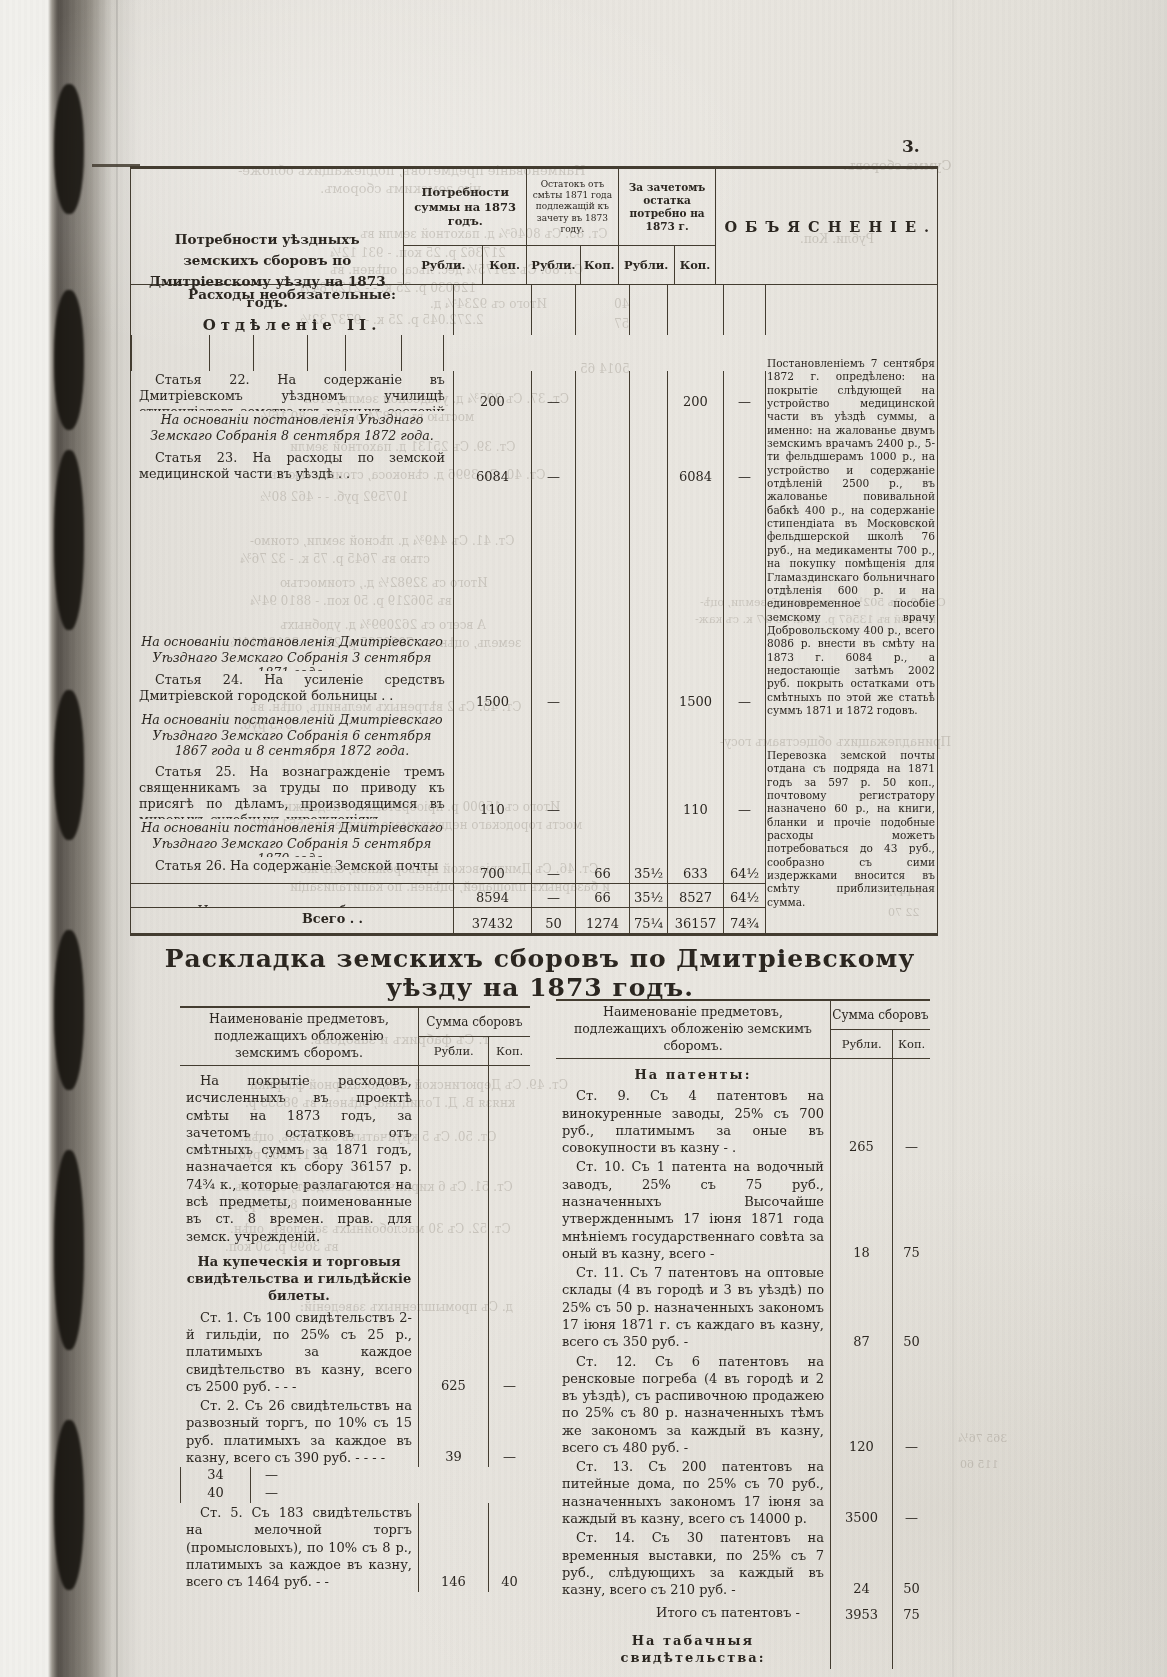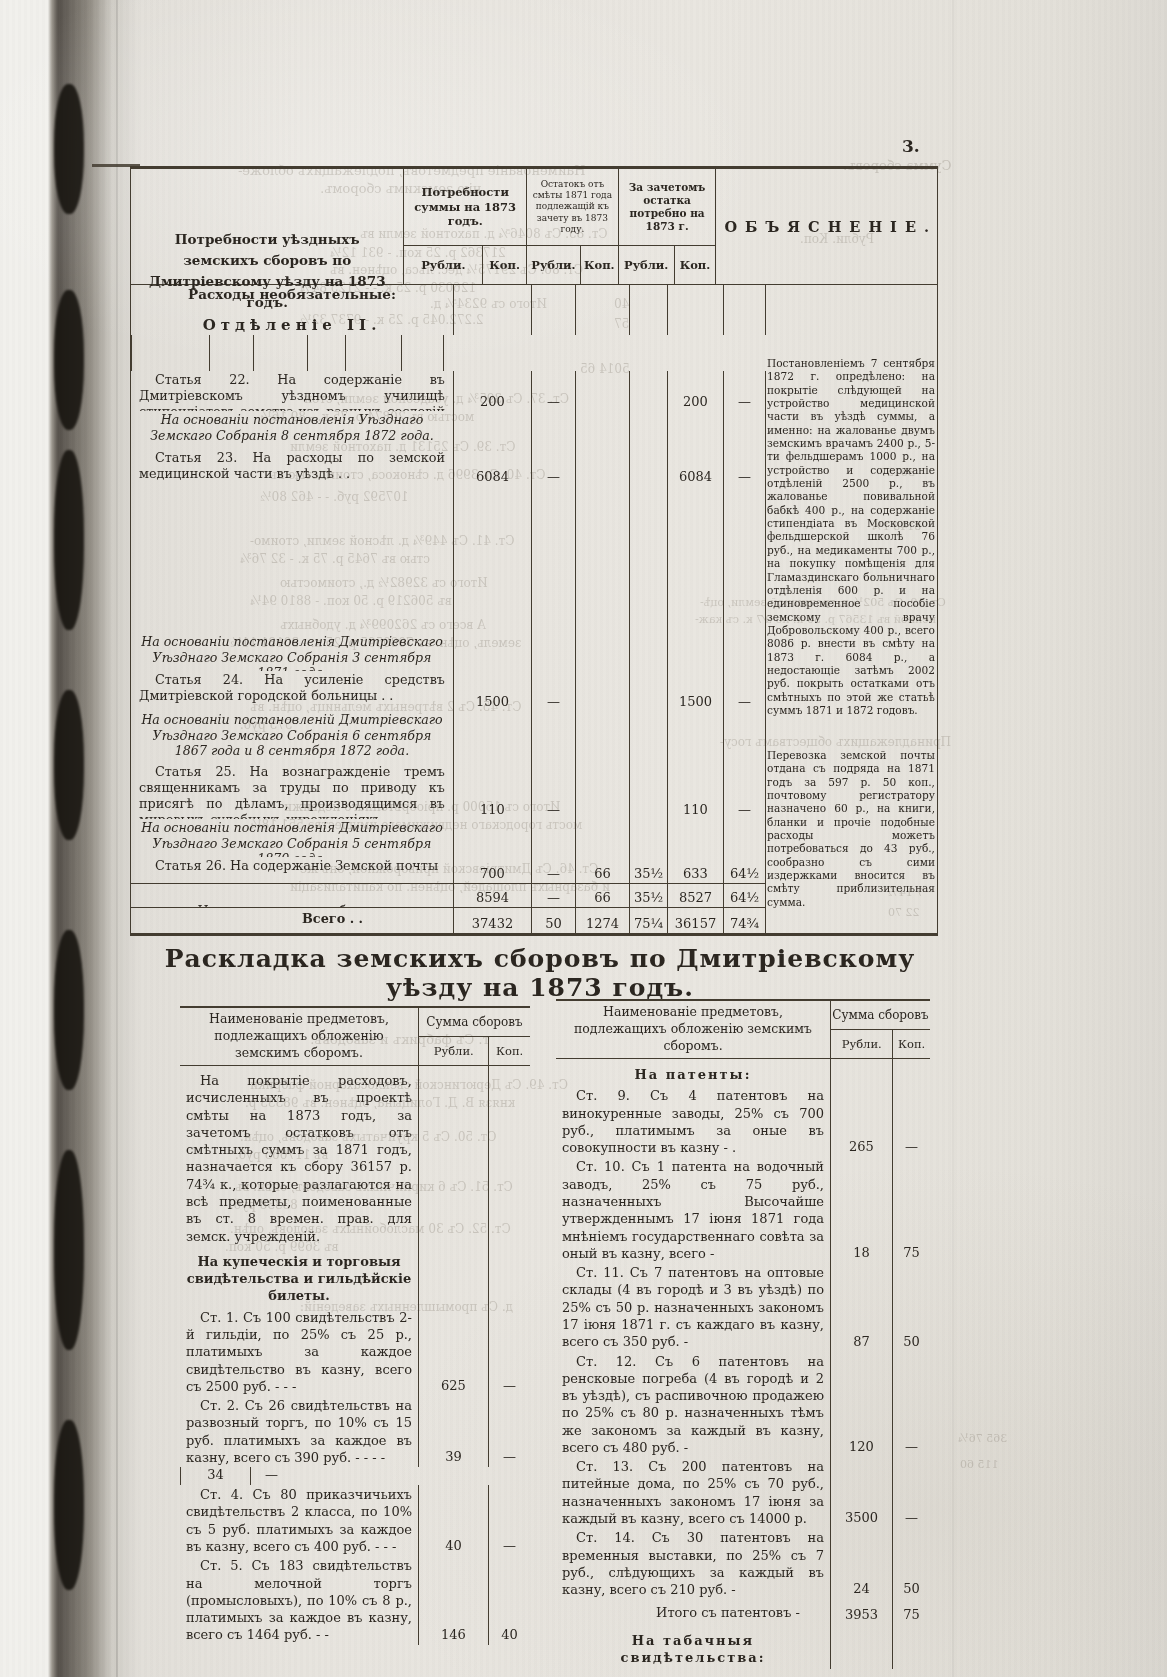--- a/index.html
+++ b/index.html
@@ -371,21 +371,20 @@
         <div class="bt-row item">
           <div class="bt-text">Ст. 2. Съ 26 свидѣтельствъ на развозный торгъ, по 10% съ 15 руб. платимыхъ за каждое въ казну, всего съ 390 руб. -   -   -   -</div>
           <div class="bt-rub">39</div>
           <div class="bt-kop">—</div>
         </div>
         <div class="bt-row item">
           <div class="bt-rub">34</div>
           <div class="bt-kop">—</div>
         </div>
         <div class="bt-row item">
-          <div class="bt-text">Ст. 4. Съ 80 приказчичьихъ свидѣтельствъ 2 класса, по 10% съ 5 руб. платимыхъ за каждое въ казну, всего съ 400 руб. -   -   -</div>
           <div class="bt-rub">40</div>
           <div class="bt-kop">—</div>
         </div>
         <div class="bt-row item">
           <div class="bt-text">Ст. 5. Съ 183 свидѣтельствъ на мелочной торгъ (промысловыхъ), по 10% съ 8 р., платимыхъ за каждое въ казну, всего съ 1464 руб. -   -</div>
           <div class="bt-rub">146</div>
           <div class="bt-kop">40</div>
         </div>
       </div>
   </div>

